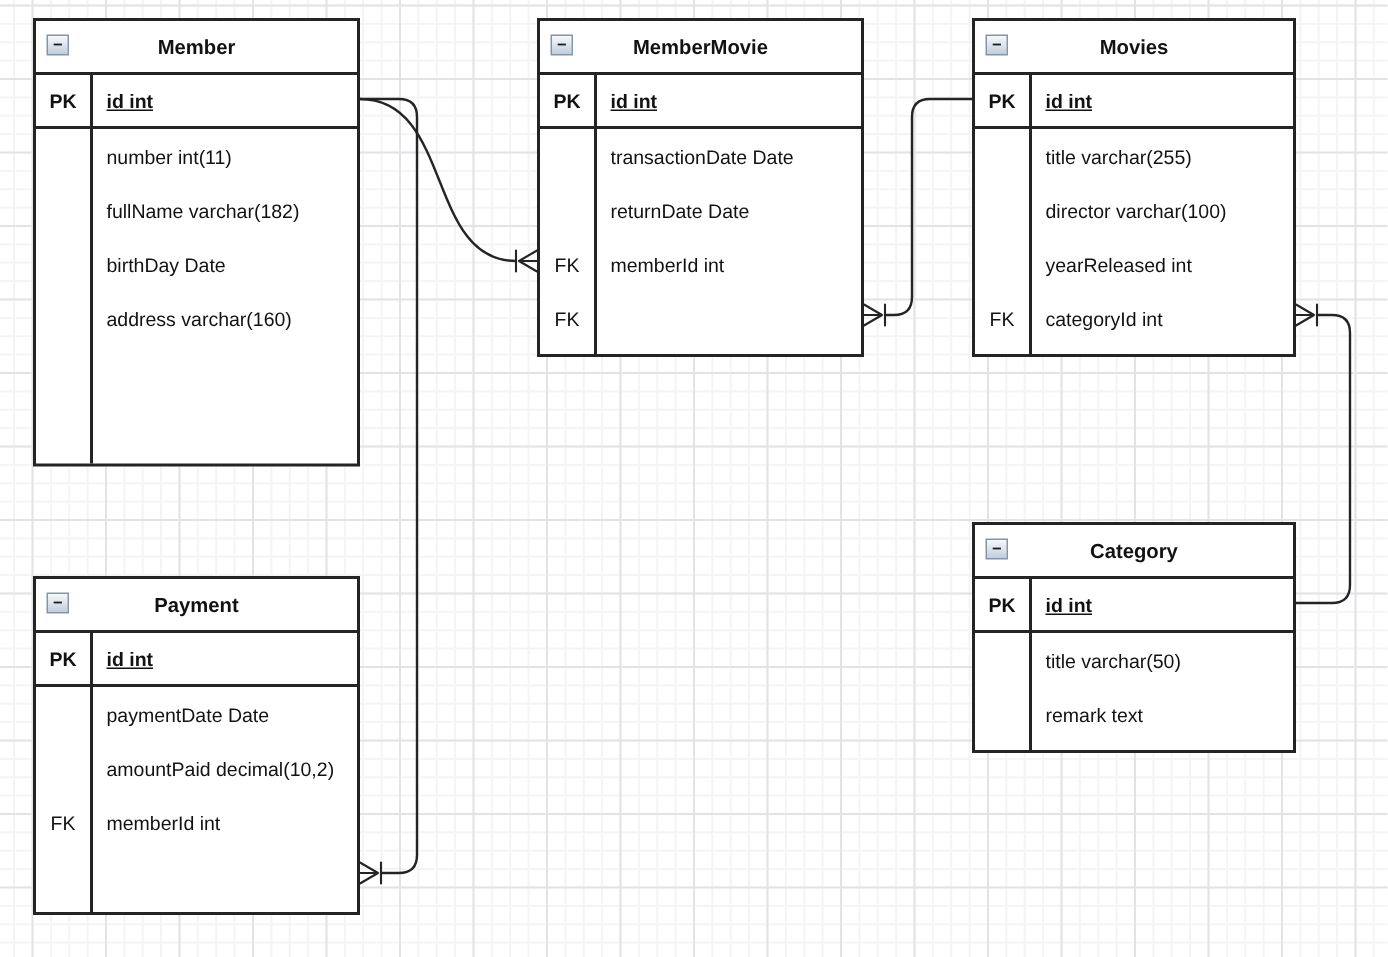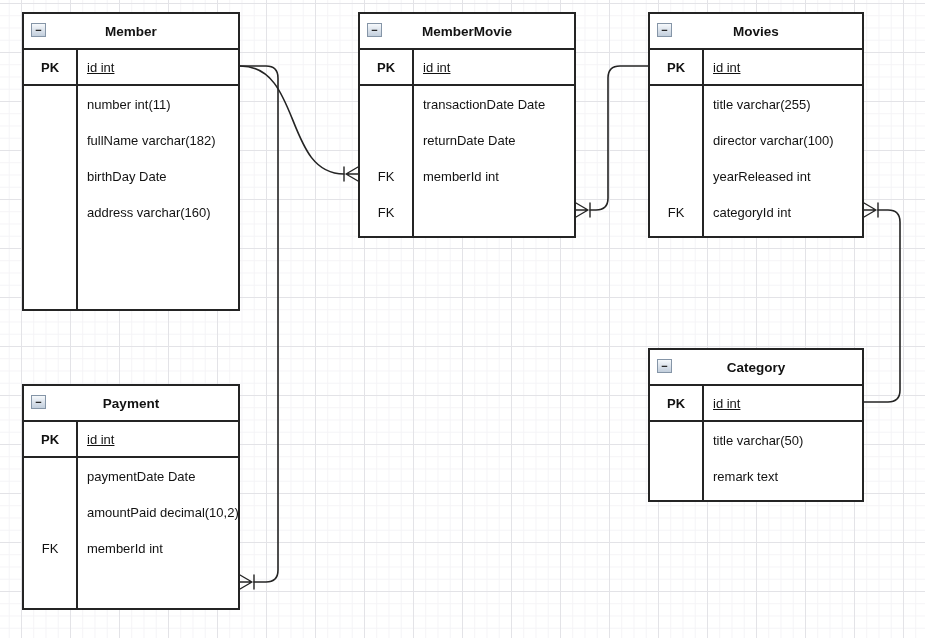--- a/index.html
+++ b/index.html
@@ -27,26 +27,26 @@
   }
   .collapse{
     position:absolute;left:7px;top:9px;width:15px;height:14px;
     border:1px solid #8595a7;background:linear-gradient(#f6f9fc,#c2cedc);
     display:flex;align-items:center;justify-content:center;
     font-size:11px;line-height:1;color:#1c1c1c;box-sizing:border-box;cursor:pointer;
   }
   .row{display:flex;align-items:stretch;height:36px;flex:none;box-sizing:border-box}
   .row.pk{border-bottom:2px solid #242424}
   .kcol{
-    width:54px;flex:none;border-right:2px solid #242424;box-sizing:border-box;
+    width:38px;flex:none;border-right:2px solid #242424;box-sizing:border-box;
     display:flex;align-items:center;justify-content:center;
   }
   .row.pk .kcol{font-weight:bold}
   .fcol{flex:1;display:flex;align-items:center;padding-left:9px;white-space:nowrap}
-  .row.pk .fcol{font-weight:normal;text-decoration:underline}
+  .row.pk .fcol{font-weight:bold;text-decoration:underline}
   .row.filler{flex:1;height:auto;min-height:6px}
   svg.edges{position:absolute;left:0;top:0;pointer-events:none}
   svg.edges path{stroke:#242424;fill:none;stroke-width:1.6;stroke-linecap:round;stroke-linejoin:round}
   svg.edges path.foot{stroke-width:1.4}
 </style>
 </head>
 <body>
 
 <svg class="edges" width="925" height="638">
 

